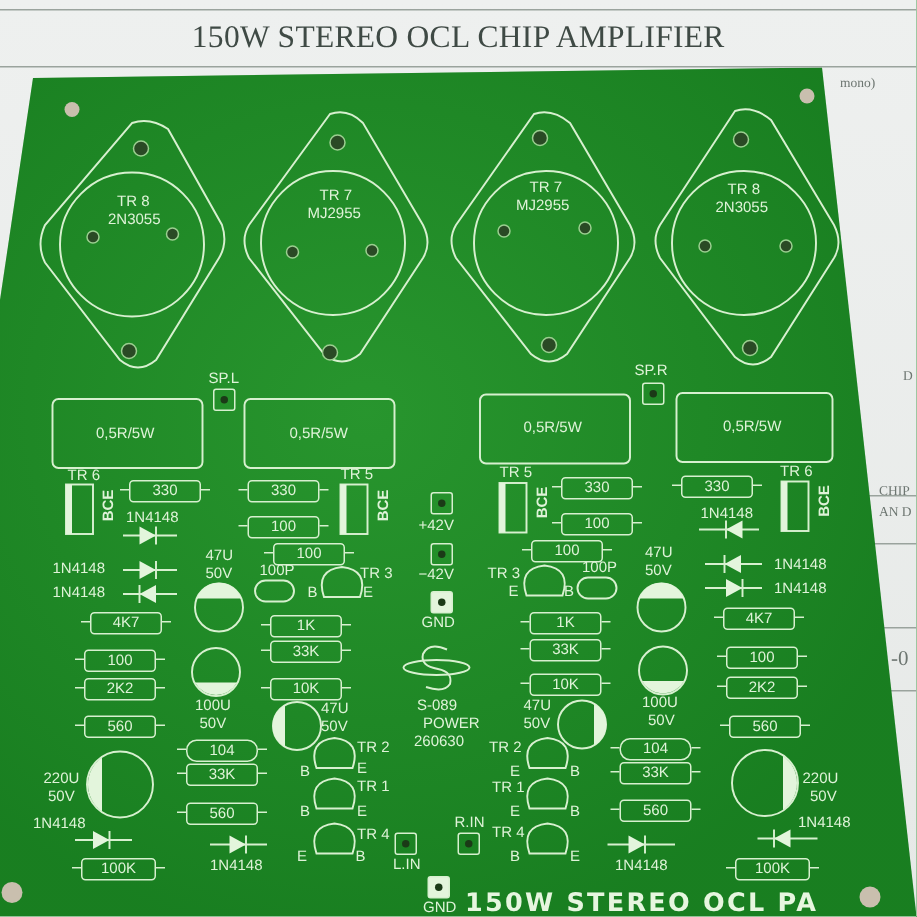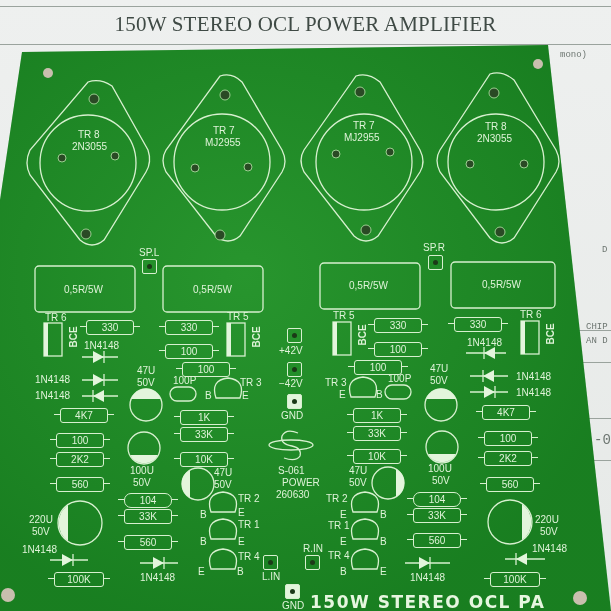--- a/index.html
+++ b/index.html
@@ -1,20 +1,20 @@
 <!DOCTYPE html>
 <html><head>
 <meta charset="utf-8">
 <style>
   html,body{margin:0;padding:0;}
   body{width:611px;height:611px;overflow:hidden;background:#e9ecea;position:relative;font-family:"Liberation Sans",sans-serif;}
   .paper{position:absolute;inset:0;background:linear-gradient(180deg,#eef0ef 0%,#e6e9e7 100%);}
   .paper-line{position:absolute;left:0;right:0;height:1px;background:#9aa39d;}
   .doc-title{position:absolute;left:0;width:611px;top:12px;text-align:center;font-family:"Liberation Serif",serif;font-size:21px;color:#3f4a45;letter-spacing:0.2px;}
-  .side-note{position:absolute;font-family:Liberation Mono, monospace;color:#6d7671;font-size:9px;}
+  .side-note{position:absolute;font-family:Liberation Serif, serif;color:#6d7671;font-size:9px;}
   .board{position:absolute;left:0;top:0;width:611px;height:611px;background:#1d8a26;
     clip-path:polygon(22px 52px,548px 45px,611px 611px,0 611px,0 200px);}
   .board-shade{position:absolute;inset:0;background:radial-gradient(ellipse at 40% 45%,rgba(60,170,60,0.35),rgba(0,60,0,0.15) 75%);
     clip-path:polygon(22px 52px,548px 45px,611px 611px,0 611px,0 200px);}
   .silk{stroke:#d7f0cf;fill:none;stroke-width:1.3;}
   .silk-fill{fill:#e3f5dc;}
   .hole{fill:#2a4a25;stroke:#9bcf90;stroke-width:1;}
   .mhole{fill:#c9bfae;}
   .lbl{position:absolute;color:#dff3d8;font-size:10px;line-height:1;white-space:nowrap;}
   .res{position:absolute;border:1.3px solid #d7f0cf;border-radius:3px;color:#dff3d8;font-size:10px;text-align:center;line-height:13px;height:13px;}
@@ -29,21 +29,21 @@
 </head>
 <body>
 
 <div class="paper"></div>
 <div class="paper-line" style="top:6px"></div>
 <div class="paper-line" style="top:44px"></div>
 <div class="paper-line" style="top:330px;left:560px"></div>
 <div class="paper-line" style="top:362px;left:565px"></div>
 <div class="paper-line" style="top:418px;left:575px"></div>
 <div class="paper-line" style="top:460px;left:580px"></div>
-<div class="doc-title">150W STEREO OCL POWER AMPLIFIER</div>
+<div class="doc-title">150W STEREO OCL CHIP AMPLIFIER</div>
 <div class="side-note" style="left:560px;top:50px">mono)</div>
 <div class="side-note" style="left:602px;top:245px">D</div>
 <div class="side-note" style="left:586px;top:322px">CHIP</div>
 <div class="side-note" style="left:586px;top:336px">AN D</div>
 <div class="side-note" style="left:594px;top:432px;font-size:14px">-0</div>
 
 <div class="board"></div>
 <div class="board-shade"></div>
 
 <svg width="611" height="611" style="position:absolute;left:0;top:0">
@@ -266,21 +266,21 @@
 <div class="lbl" style="left:22px;top:545px">1N4148</div>
 <div class="lbl" style="left:140px;top:573px">1N4148</div>
 <div class="res" style="left:54px;top:572px;width:48px">100K</div>
 
 <div class="pad" style="left:287px;top:328px"></div>
 <div class="lbl" style="left:279px;top:346px">+42V</div>
 <div class="pad" style="left:287px;top:362px"></div>
 <div class="lbl" style="left:279px;top:379px">−42V</div>
 <div class="pad padw" style="left:287px;top:394px"></div>
 <div class="lbl" style="left:281px;top:411px">GND</div>
-<div class="lbl" style="left:278px;top:466px">S-061</div>
+<div class="lbl" style="left:278px;top:466px">S-089</div>
 <div class="lbl" style="left:282px;top:478px">POWER</div>
 <div class="lbl" style="left:276px;top:490px">260630</div>
 <div class="pad" style="left:263px;top:555px"></div>
 <div class="lbl" style="left:262px;top:572px">L.IN</div>
 <div class="pad" style="left:305px;top:555px"></div>
 <div class="lbl" style="left:303px;top:544px">R.IN</div>
 <div class="pad padw" style="left:285px;top:584px"></div>
 <div class="lbl" style="left:282px;top:601px">GND</div>
 
 <div class="lbl" style="left:333px;top:311px">TR 5</div>

